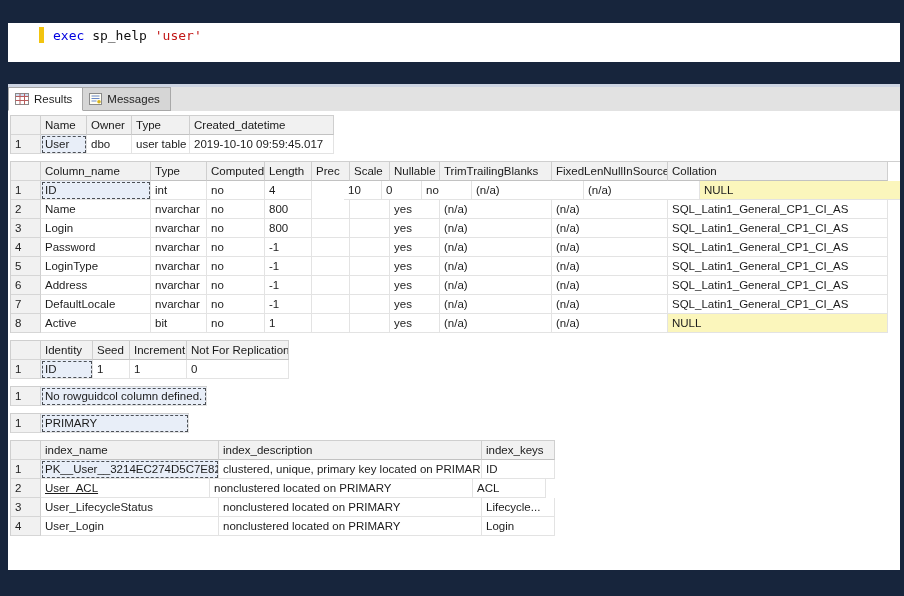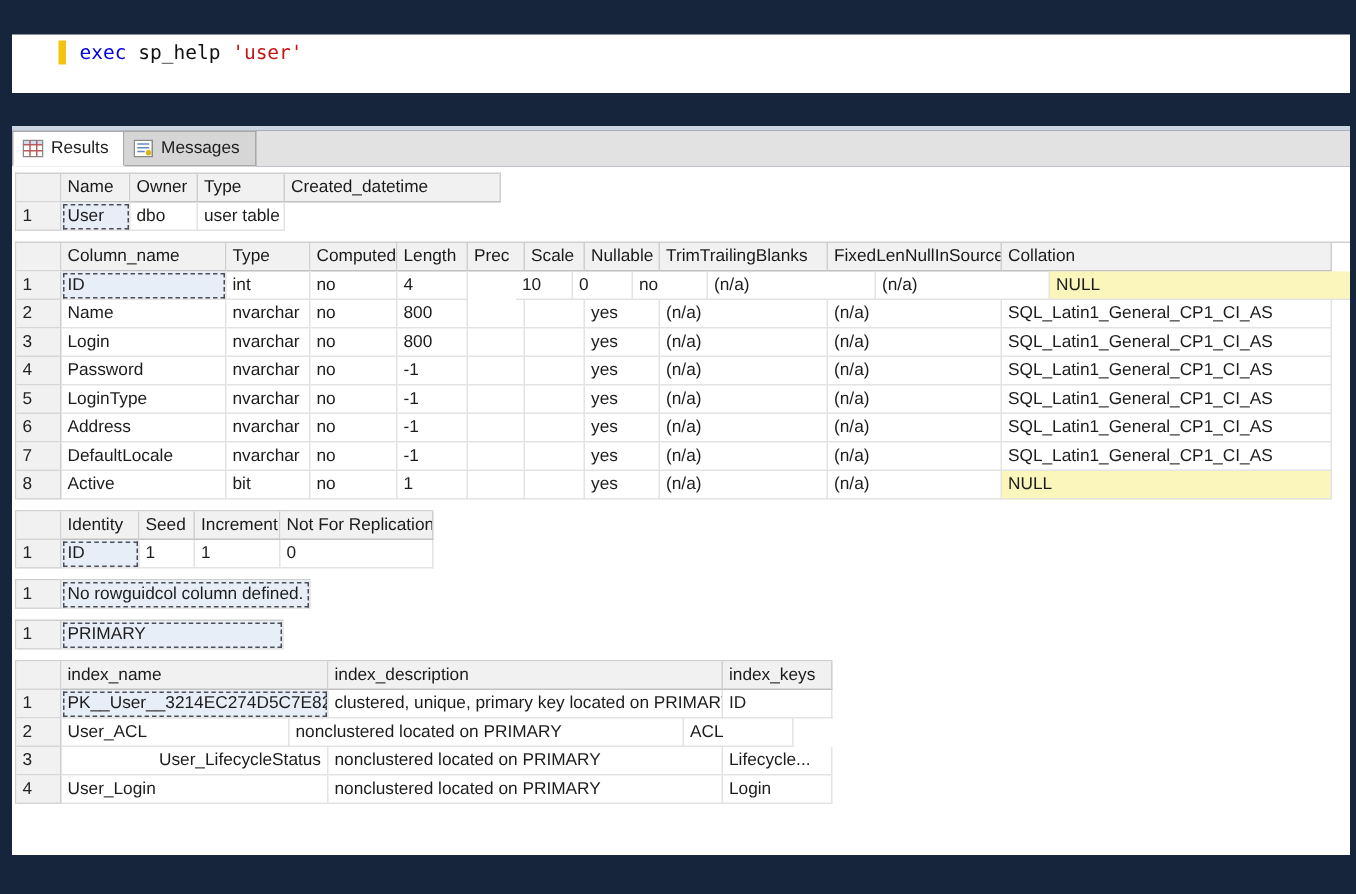--- a/index.html
+++ b/index.html
@@ -109,20 +109,21 @@
           <div class="gcell hdr" style="width: 46px;">Name</div>
           <div class="gcell hdr" style="width: 45px;">Owner</div>
           <div class="gcell hdr" style="width: 58px;">Type</div>
           <div class="gcell hdr" style="width: 144px;">Created_datetime</div>
         </div>
         <div class="grid-row">
           <div class="gcell rownum">1</div>
           <div class="gcell focuscell" style="width: 46px;">User</div>
           <div class="gcell" style="width: 45px;">dbo</div>
           <div class="gcell" style="width: 58px;">user table</div>
+          <div class="gcell" style="width: 144px;">2019-10-10 09:59:45.017</div>
         </div>
       </div>
       <div class="grid">
         <div class="grid-row">
           <div class="gcell rownum hdr"></div>
           <div class="gcell hdr" style="width: 110px;">Column_name</div>
           <div class="gcell hdr" style="width: 56px;">Type</div>
           <div class="gcell hdr" style="width: 58px;">Computed</div>
           <div class="gcell hdr" style="width: 47px;">Length</div>
           <div class="gcell hdr" style="width: 38px;">Prec</div>
@@ -273,27 +274,27 @@
           <div class="gcell hdr" style="width: 73px;">index_keys</div>
         </div>
         <div class="grid-row">
           <div class="gcell rownum">1</div>
           <div class="gcell focuscell" style="width: 178px;">PK__User__3214EC274D5C7E82</div>
           <div class="gcell" style="width: 263px;">clustered, unique, primary key located on PRIMARY</div>
           <div class="gcell" style="width: 73px;">ID</div>
         </div>
         <div class="grid-row">
           <div class="gcell rownum">2</div>
-          <div class="gcell" style="width: 152px;">User_ACL</div>
+          <div class="gcell" style="width: 169px; text-decoration: underline;">User_ACL</div>
           <div class="gcell" style="width: 263px;">nonclustered located on PRIMARY</div>
           <div class="gcell" style="width: 73px;">ACL</div>
         </div>
         <div class="grid-row">
           <div class="gcell rownum">3</div>
-          <div class="gcell" style="width: 178px; text-align: right;">User_LifecycleStatus</div>
+          <div class="gcell" style="width: 178px;">User_LifecycleStatus</div>
           <div class="gcell" style="width: 263px;">nonclustered located on PRIMARY</div>
           <div class="gcell" style="width: 73px;">Lifecycle...</div>
         </div>
         <div class="grid-row">
           <div class="gcell rownum">4</div>
           <div class="gcell" style="width: 178px;">User_Login</div>
           <div class="gcell" style="width: 263px;">nonclustered located on PRIMARY</div>
           <div class="gcell" style="width: 73px;">Login</div>
         </div>
       </div>

